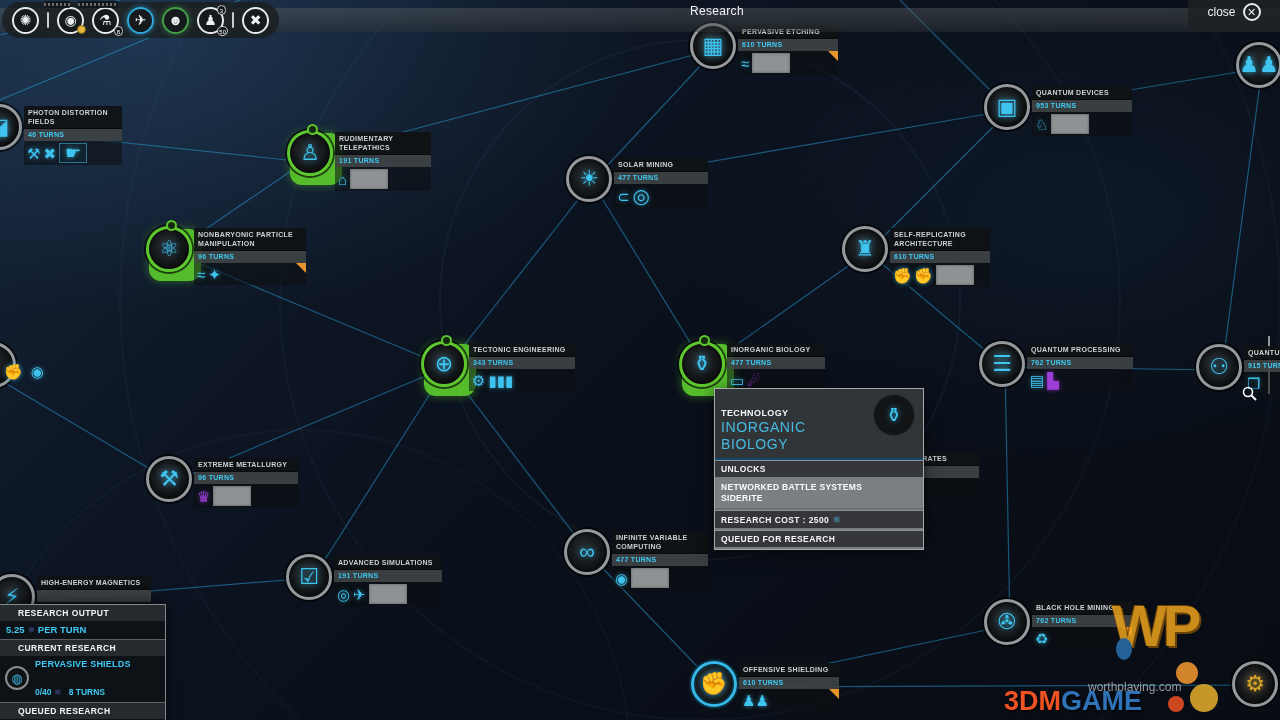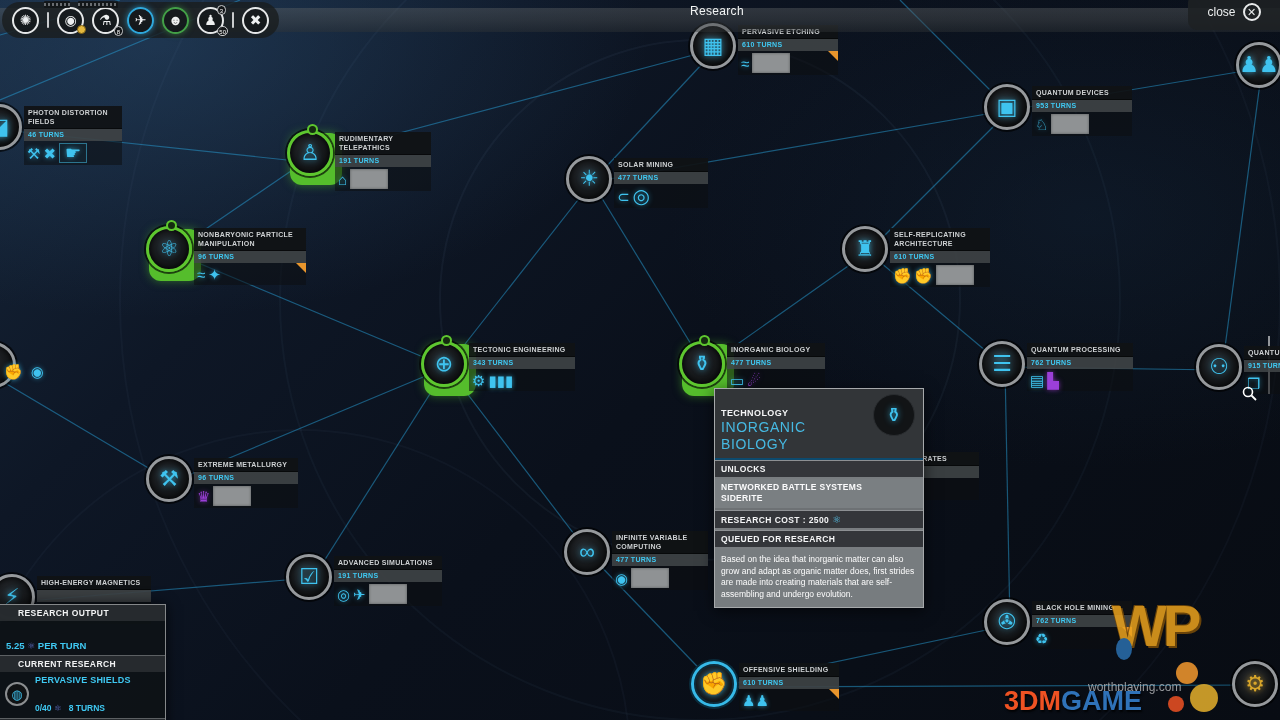--- a/index.html
+++ b/index.html
@@ -69,21 +69,21 @@
   .tt-circle span{font-size:20px;color:#3fc3ef;text-shadow:0 0 6px rgba(60,195,240,.8);}
   .tt-bar{background:rgba(44,47,50,.9);color:#f4f5f6;font-size:8.5px;letter-spacing:.4px;padding:3px 6px;border-bottom:2px solid #797d80;border-top:1px solid #8d9093;}
   .tt-unlocks{padding:3px 6px 4px;border-bottom:2px solid #6d7174;background:rgba(125,129,132,.4);}
   .tt-unlocks div{font-size:8.5px;color:#fbfbfc;letter-spacing:.3px;line-height:11px;}
   .tt-cost .atom{color:#58c9f2;font-size:10px;margin-left:3px;font-weight:normal;}
   .tt-desc{padding:5px 6px 7px;font-size:8.5px;font-weight:normal;color:#fdfdfd;line-height:11.5px;background:rgba(118,122,125,.35);}
   
   #status{position:absolute;left:0px;top:604px;width:166px;z-index:50;background:rgba(14,18,22,.88);
     border:1px solid #85888a;border-left:none;box-shadow:0 0 12px rgba(0,0,0,.7);}
   .st-bar{background:rgba(40,44,47,.95);color:#f2f3f4;font-size:8.5px;font-weight:bold;letter-spacing:.4px;padding:3px 18px;border-top:1px solid #5c6063;}
-  .st-val{padding:3px 6px 4px;color:#3fc9f3;font-size:9.5px;font-weight:bold;margin-top:16px;}
+  .st-val{padding:3px 6px 4px;color:#3fc9f3;font-size:9.5px;font-weight:bold;}
   .st-val .atom{color:#6a7de0;font-size:9px;}
   .st-cur{display:flex;gap:6px;padding:3px 5px 5px;align-items:center;}
   .st-cur .cicon{width:24px;height:24px;border-radius:50%;border:2px solid #8b8e90;background:#101214;display:flex;align-items:center;justify-content:center;color:#3fc3ef;font-size:13px;flex:none;}
   .st-cur .l1{color:#3fc9f3;font-size:9px;font-weight:bold;letter-spacing:.2px;}
   .st-cur .l2{color:#3fc9f3;font-size:8.5px;font-weight:bold;margin-top:18px;}
   .st-cur .l2 .atom{color:#6a7de0;}
   #queue{display:flex;gap:5px;padding:4px 5px 7px;}
   .qicon{width:25px;height:25px;border-radius:50%;border:2px solid #85888a;background:radial-gradient(circle at 40% 35%, #1c1f22, #0e1012 75%);
     display:flex;align-items:center;justify-content:center;color:#3fc3ef;font-size:13px;cursor:pointer;text-shadow:0 0 5px rgba(60,195,240,.7);}
   
@@ -419,21 +419,20 @@
           <span data-interactable="false">⚱</span>
         </div>
     </div>
     <div class="tt-bar" data-interactable="false">UNLOCKS</div>
     <div class="tt-unlocks" id="tt-unlock-list" data-interactable="false">
         <div data-interactable="false">NETWORKED BATTLE SYSTEMS</div>
         <div data-interactable="false">SIDERITE</div>
       </div>
     <div class="tt-bar tt-cost" data-interactable="false"><span data-interactable="false">RESEARCH COST : 2500</span><span class="atom" data-interactable="false">⚛</span></div>
     <div class="tt-bar" data-interactable="false">QUEUED FOR RESEARCH</div>
-    <div class="tt-desc" data-interactable="false">Based on the idea that inorganic matter can also grow and adapt as organic matter does, first strides are made into creating materials that are self-assembling and undergo evolution.</div>
   </div>
 
   <div id="status" data-interactable="false">
     <div class="st-bar" style="border-top:none" data-interactable="false">RESEARCH OUTPUT</div>
     <div class="st-val" data-interactable="false">
       <span data-interactable="false">5.25</span>
       <span class="atom" data-interactable="false">⚛</span>
       <span data-interactable="false">PER TURN</span>
     </div>
     <div class="st-bar" data-interactable="false">CURRENT RESEARCH</div>

